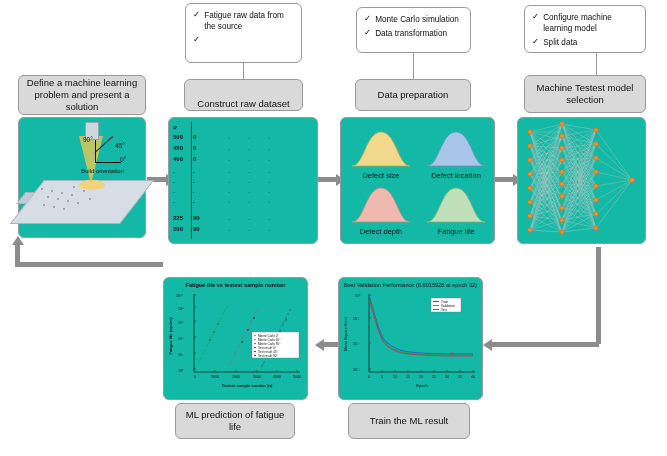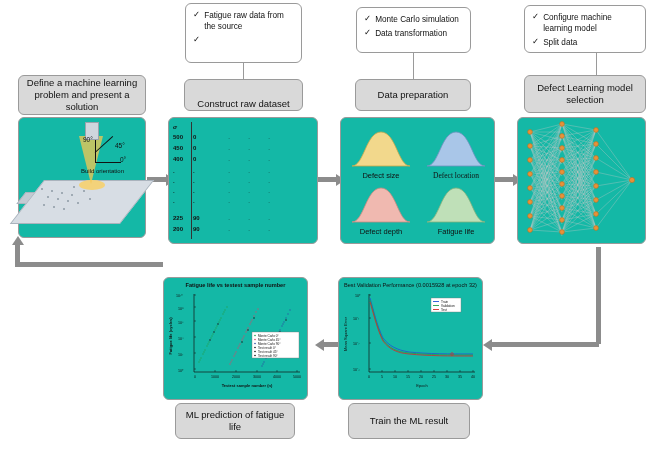--- a/index.html
+++ b/index.html
@@ -140,21 +140,21 @@
 
   <div class="gray-box abs" style="left:184px;top:79px;width:119px;height:32px;align-items:flex-end;">
     <span>Construct raw dataset</span>
   </div>
 
   <div class="gray-box abs" style="left:355px;top:79px;width:116px;height:32px;">
     <span>Data preparation</span>
   </div>
 
   <div class="gray-box abs" style="left:524px;top:75px;width:122px;height:38px;">
-    <span>Defect Learning model selection</span>
+    <span>Machine Testest model selection</span>
   </div>
 
   <div class="gray-box abs" style="left:348px;top:403px;width:122px;height:36px;">
     <span>Train the ML result</span>
   </div>
 
   <div class="gray-box abs" style="left:175px;top:403px;width:120px;height:36px;">
     <span>ML prediction of fatigue life</span>
   </div>
 
@@ -230,21 +230,21 @@
 
   <div class="white-box abs" style="left:340px;top:117px;width:155px;height:127px;">
 
     <div class="dist-cell" style="left:8px;top:8px;width:64px;">
       <svg width="62" height="42" viewBox="0 0 62 42">
         <path d="M2 40 C14 40 16 6 31 6 C46 6 48 40 60 40 Z" fill="#f2d88c" stroke="#c8a84a" stroke-width="0.8"></path>
       </svg>
       <div class="dist-label">Defect size</div>
     </div>
 
-    <div class="dist-cell" style="left:82px;top:8px;width:66px;font-family:Liberation Serif, serif;">
+    <div class="dist-cell" style="left:82px;top:8px;width:66px;">
       <svg width="62" height="42" viewBox="0 0 62 42">
         <path d="M2 40 C14 40 16 6 31 6 C46 6 48 40 60 40 Z" fill="#a9c6e8" stroke="#6e92c0" stroke-width="0.8"></path>
       </svg>
       <div class="dist-label">Defect location</div>
     </div>
 
     <div class="dist-cell" style="left:8px;top:64px;width:64px;">
       <svg width="62" height="42" viewBox="0 0 62 42">
         <path d="M2 40 C14 40 16 6 31 6 C46 6 48 40 60 40 Z" fill="#f0b9b0" stroke="#c98a80" stroke-width="0.8"></path>
       </svg>

